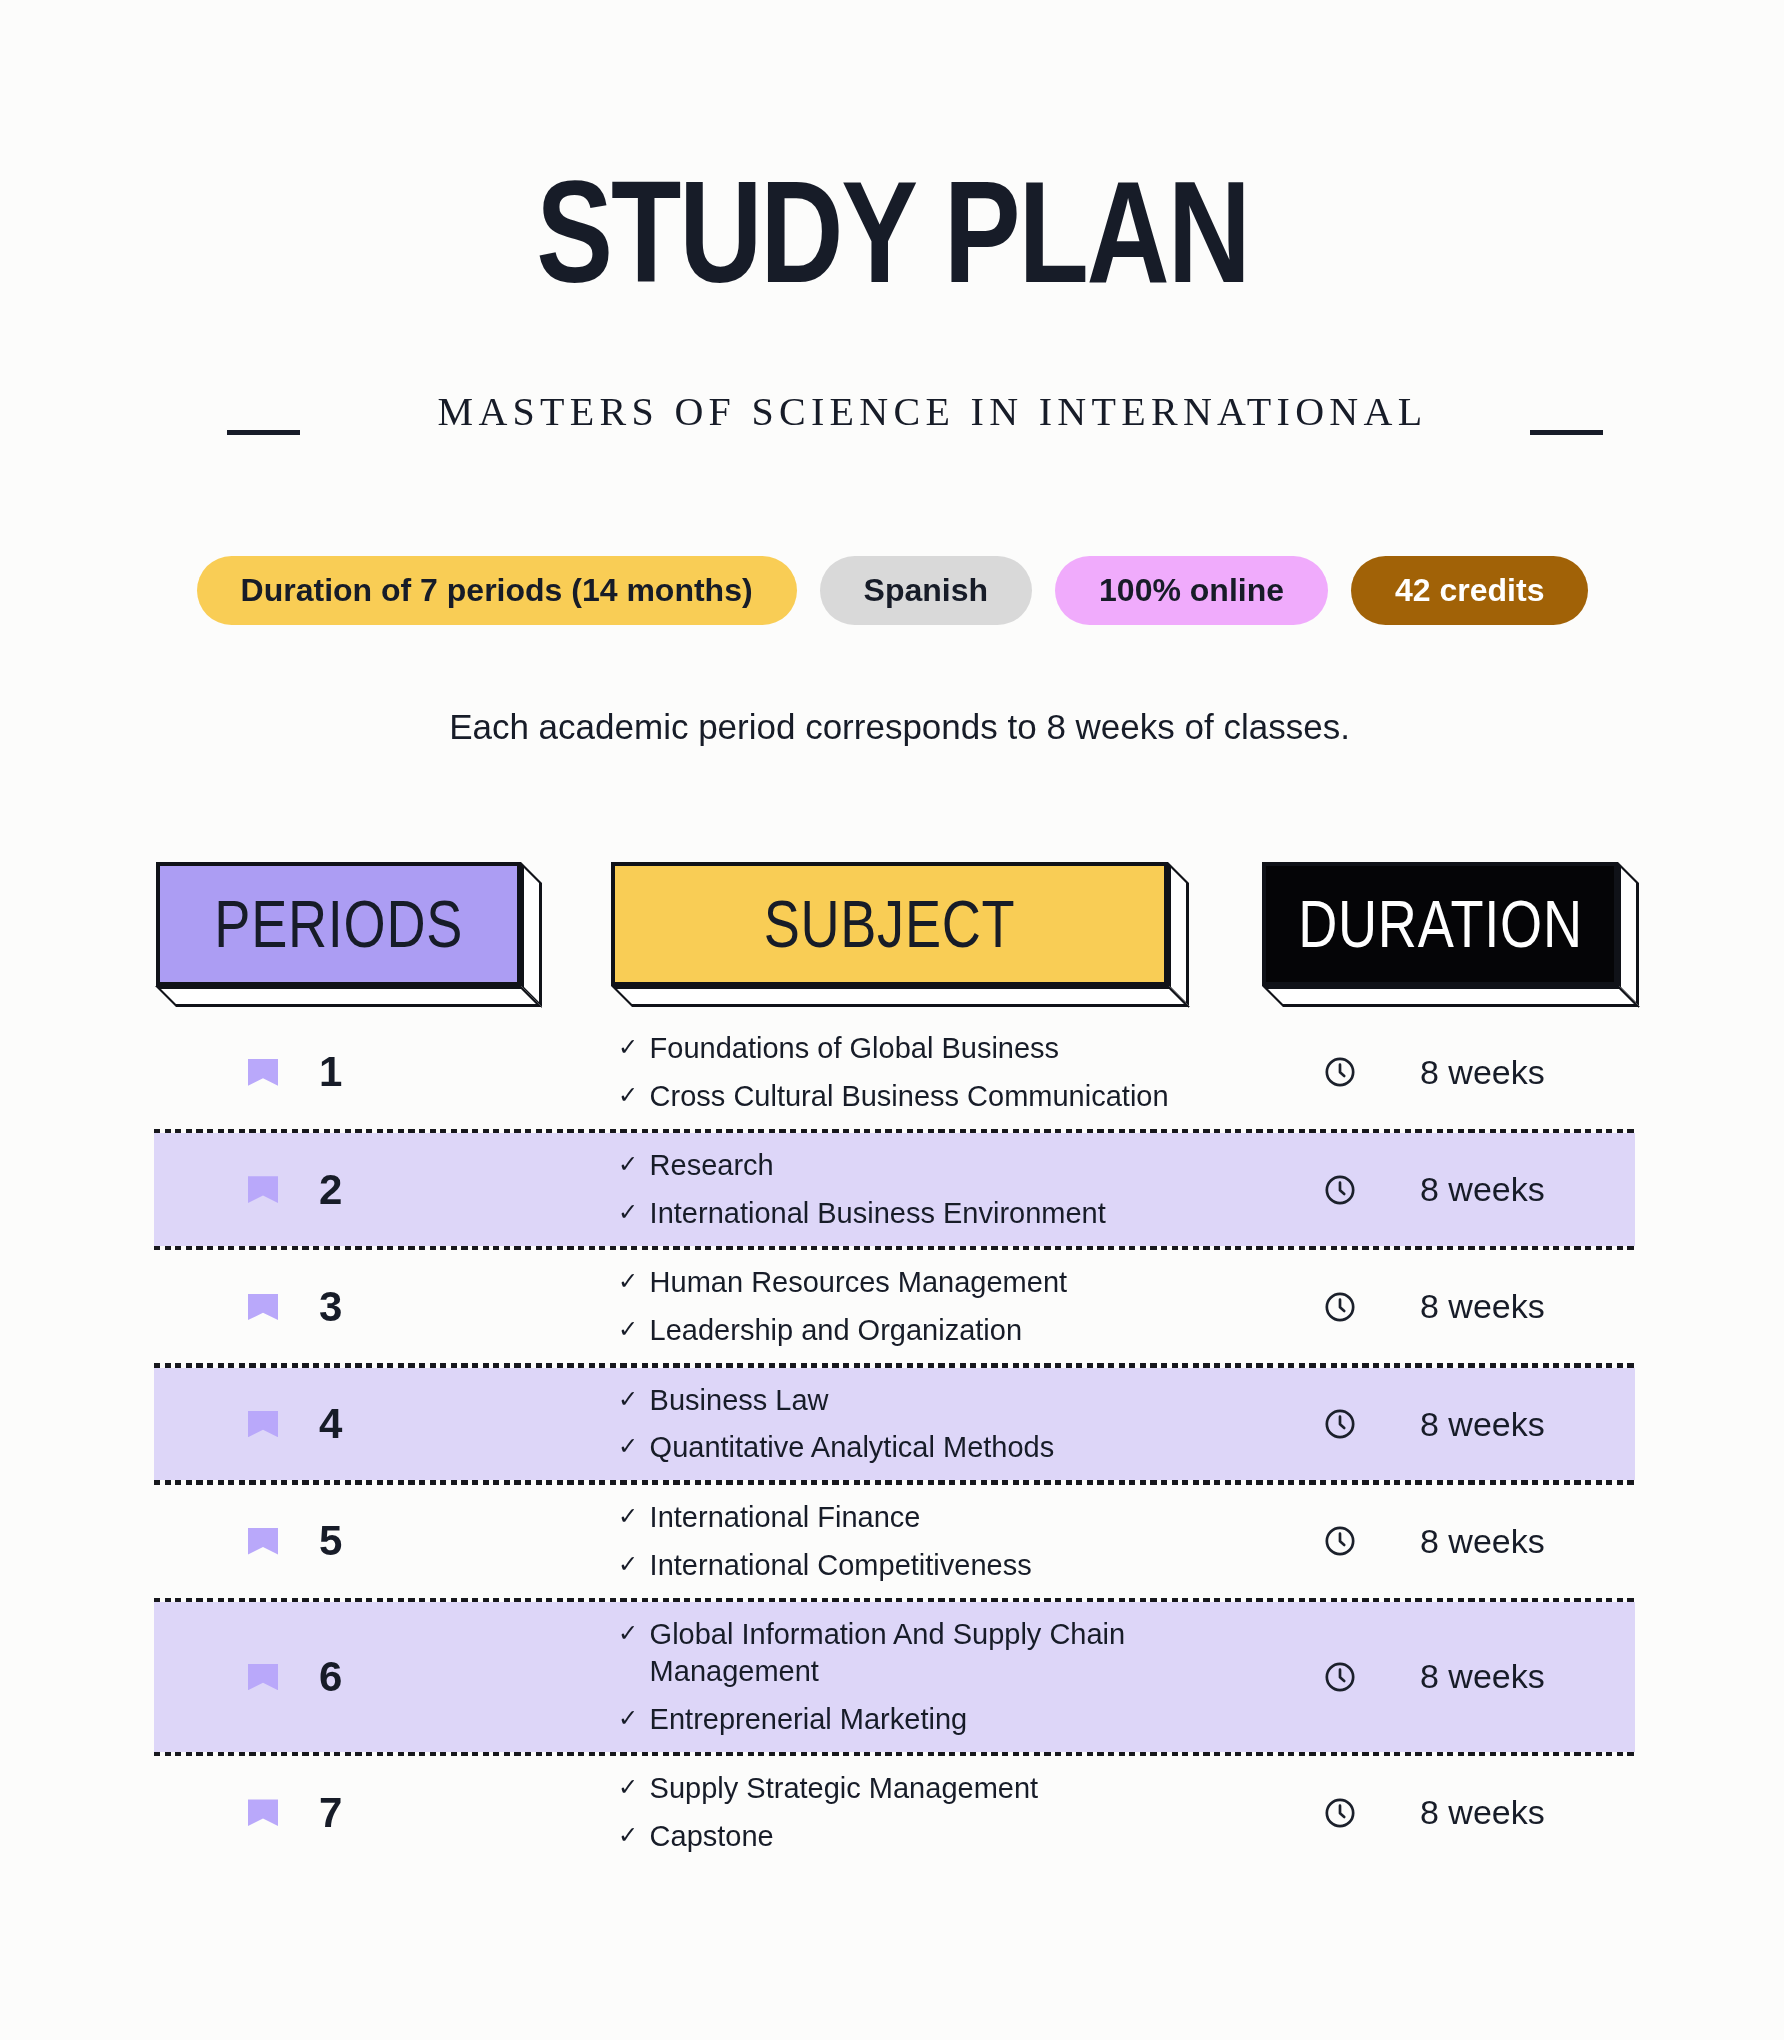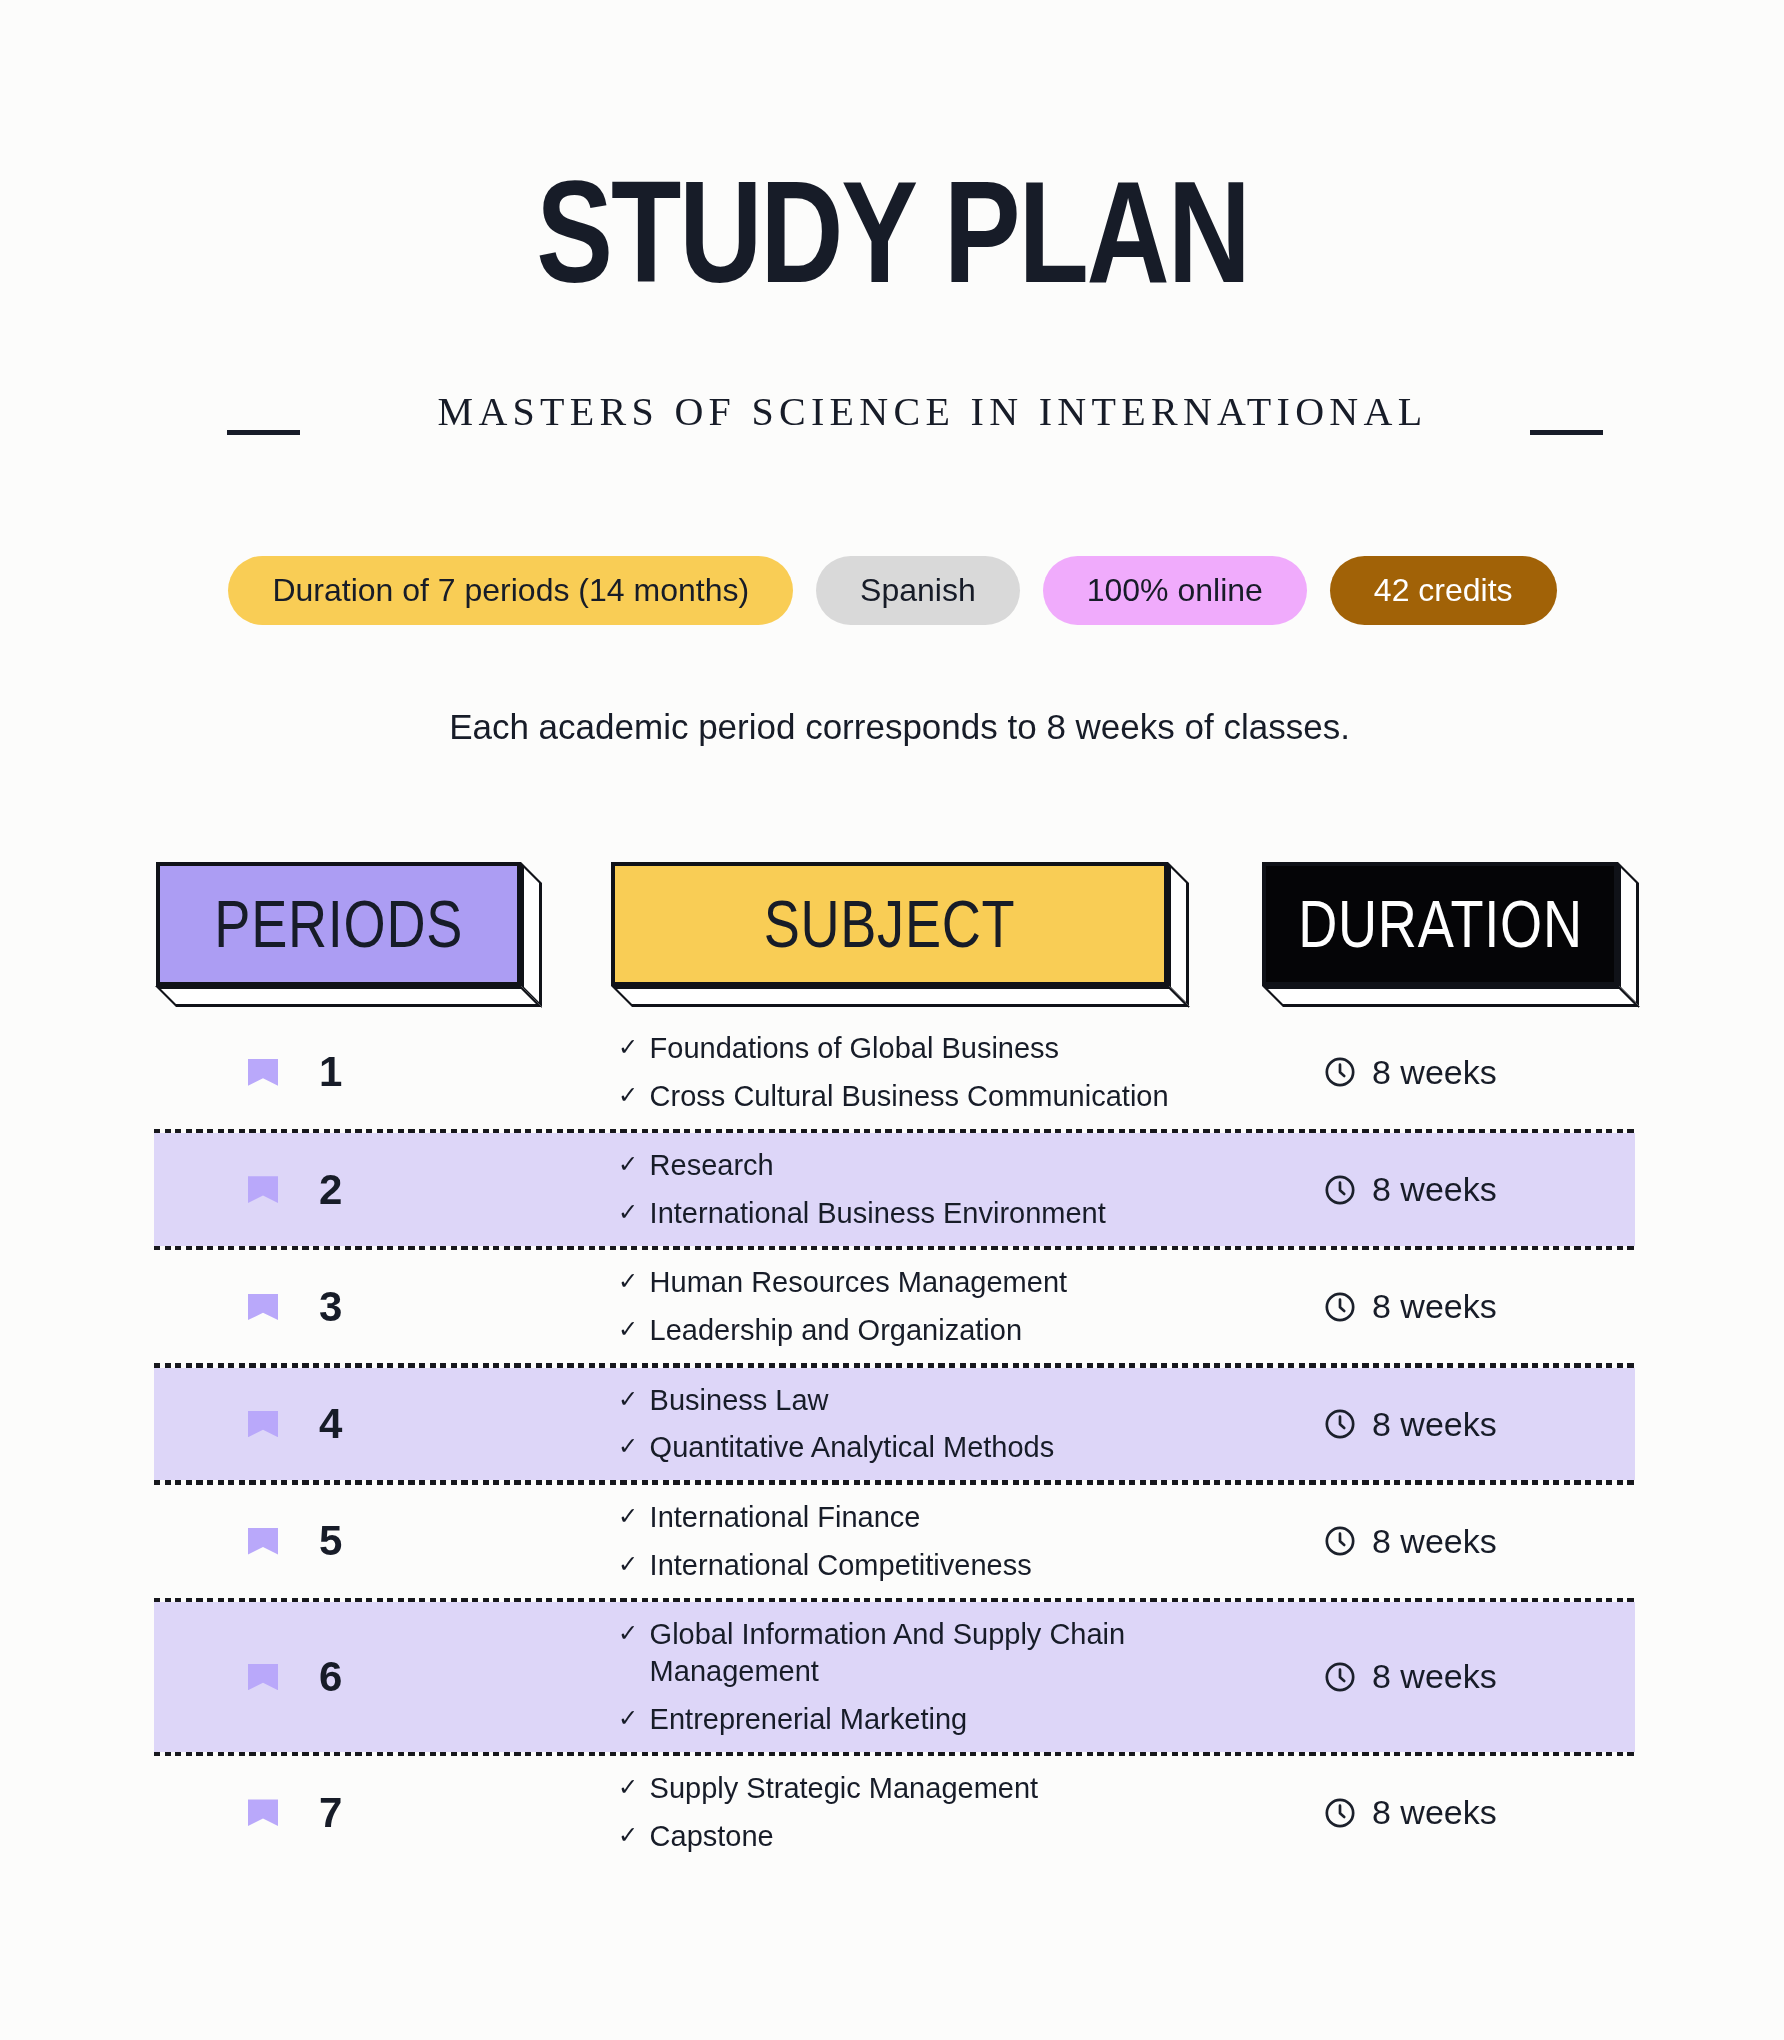--- a/index.html
+++ b/index.html
@@ -37,21 +37,21 @@
 
   
   .badges{
     position:absolute;top:556px;left:0;width:100%;
     display:flex;justify-content:center;align-items:center;gap:23px;
   }
   .badge{
     height:69px;border-radius:39px;
     display:flex;align-items:center;justify-content:center;
     padding:0 44px;
-    font-size:32px;font-weight:400;letter-spacing:0;
+    font-size:32px;font-weight:700;letter-spacing:0;
     white-space:nowrap;
   }
 
   
   .intro{
     position:absolute;top:700px;left:0;width:100%;
     margin:7px;text-align:center;
     font-size:35px;font-weight:500;color:var(--dark);
   }
 
@@ -99,21 +99,21 @@
   }
   .pnum{font-size:42px;font-weight:700;color:var(--dark);}
 
   .subjects{display:flex;flex-direction:column;justify-content:center;gap:10.6px;padding:14px 26.6px 14px 0;}
   .subj{display:flex;align-items:flex-start;gap:11.5px;}
   .chk{font-size:24px;line-height:1.4;color:var(--dark);}
   .subj-label{font-size:29px;line-height:1.28;font-weight:500;max-width:532px;color:var(--dark);}
 
   .duration{display:flex;align-items:center;gap:15px;}
   .clock{width:34px;height:34px;flex:0 0 34px;}
-  .dur-label{font-size:34px;font-weight:500;color:var(--dark);}
+  .dur-label{font-size:34px;font-weight:500;color:var(--dark);margin-left:48px;}
 </style>
 </head>
 <body style="background: rgb(252, 252, 251);">
 
 <div id="canvas" style="--dark: #171C28; --hl: #DDD6F8; --bookmark: #B9A8FA; --sep: #17181D;">
 
   <h1 class="title">STUDY PLAN</h1>
 
   <div class="subtitle-wrap">
     <span class="dash dash-l"></span>

